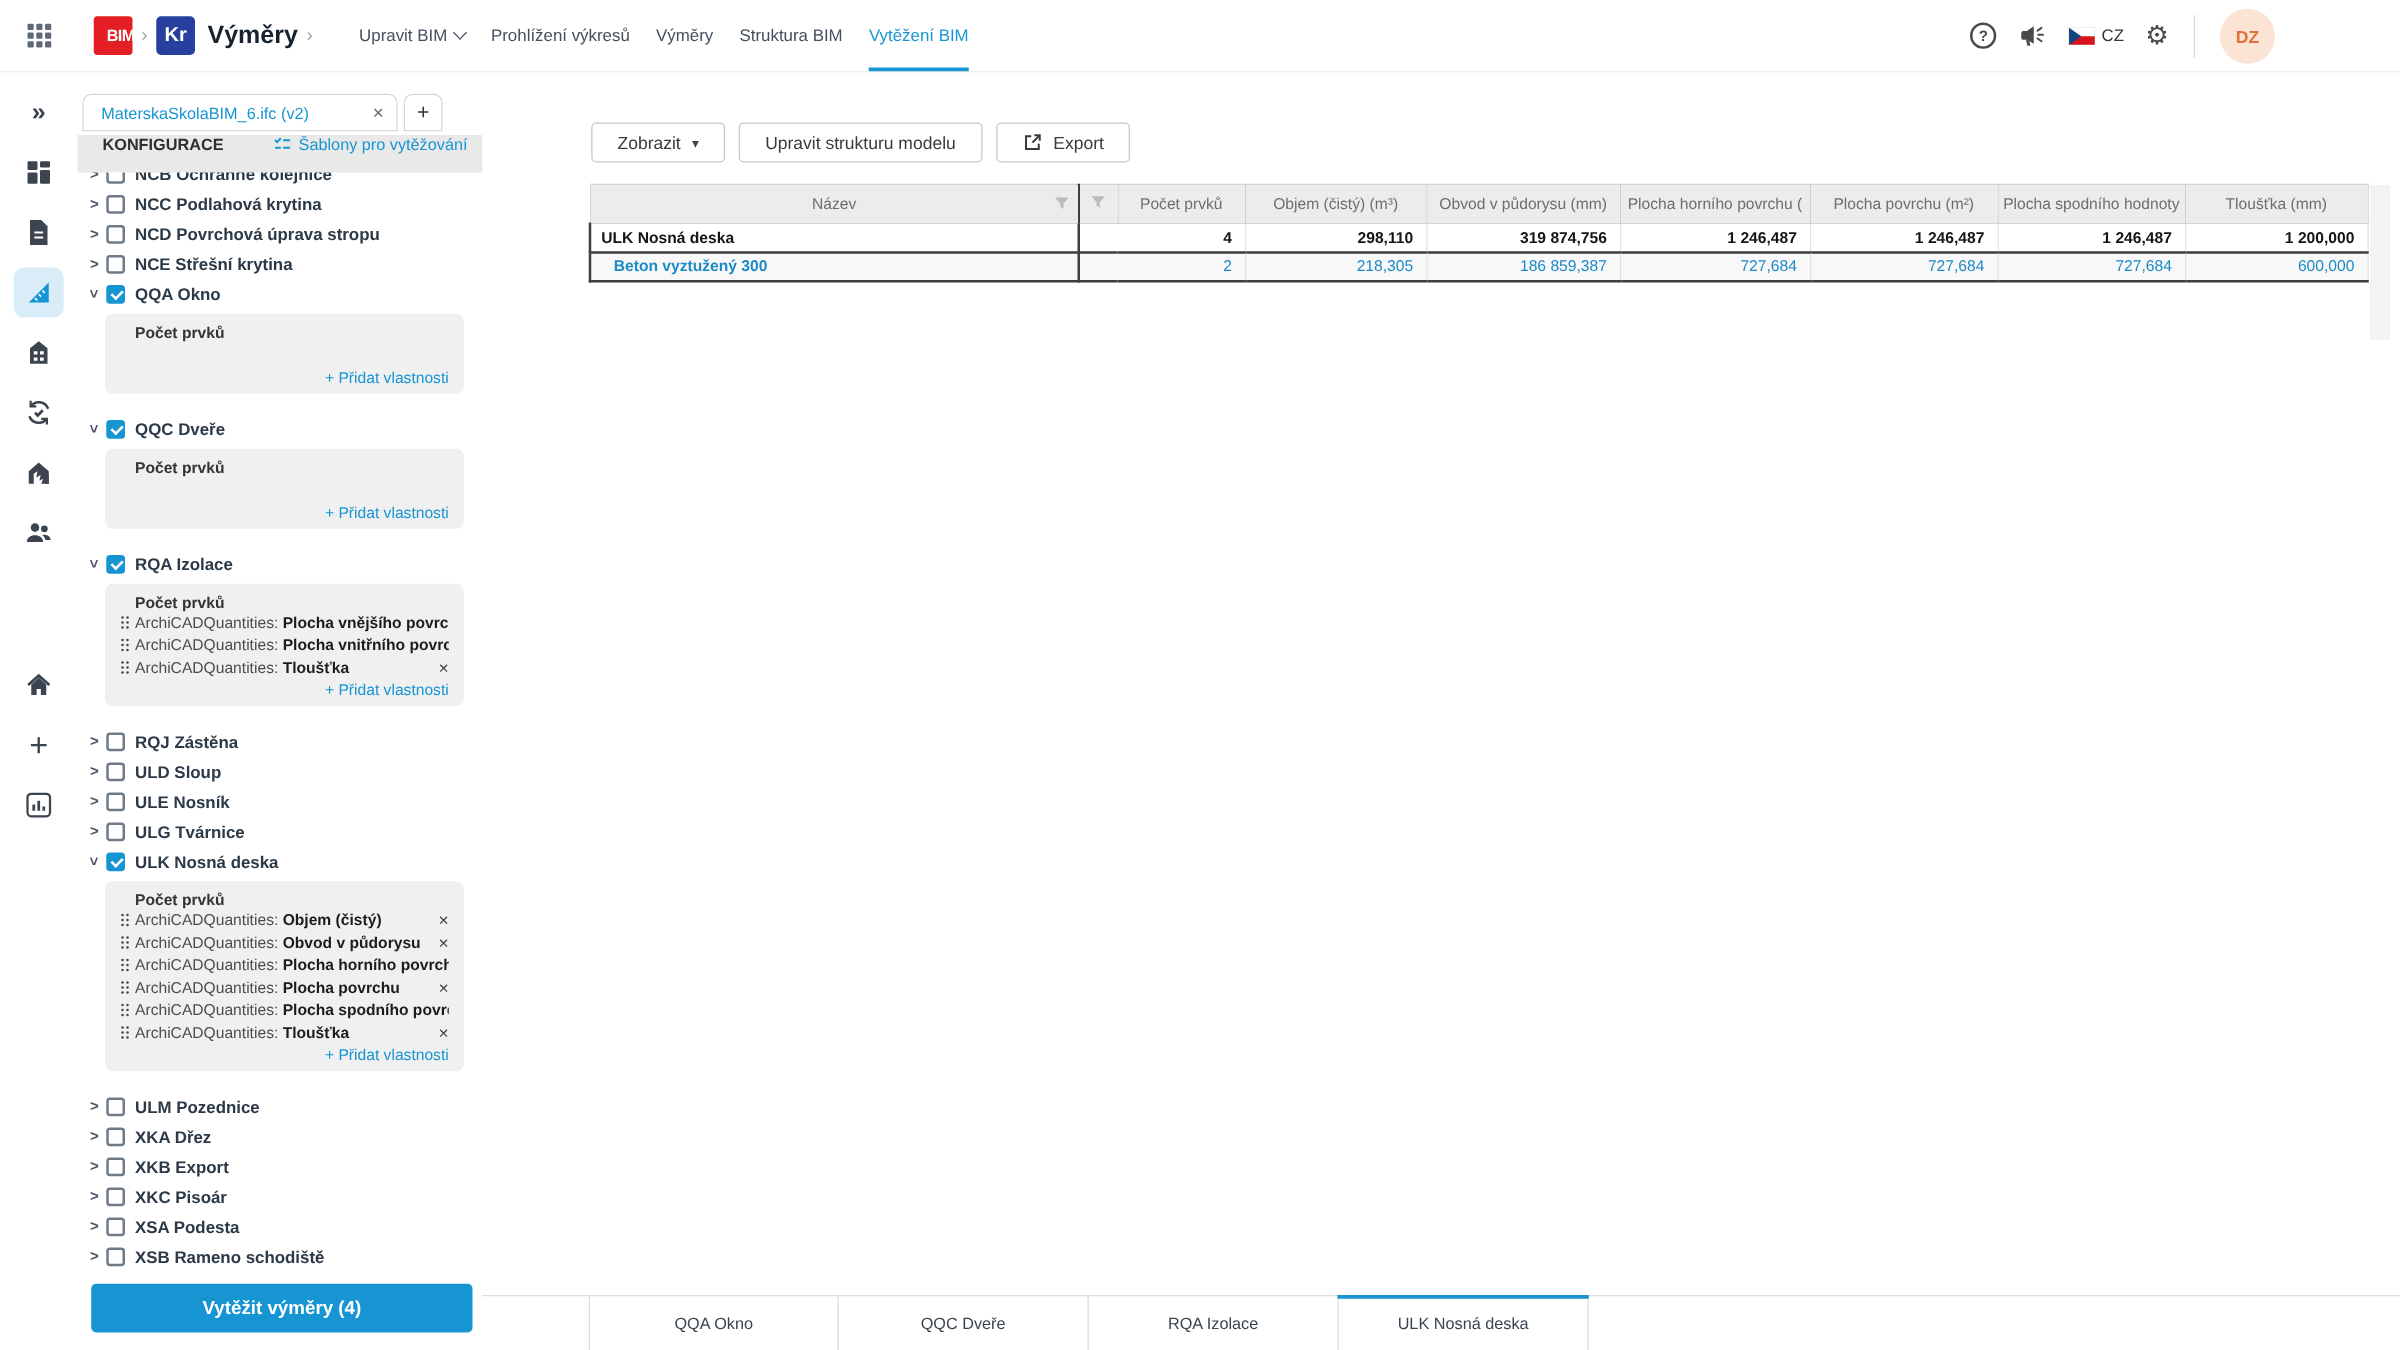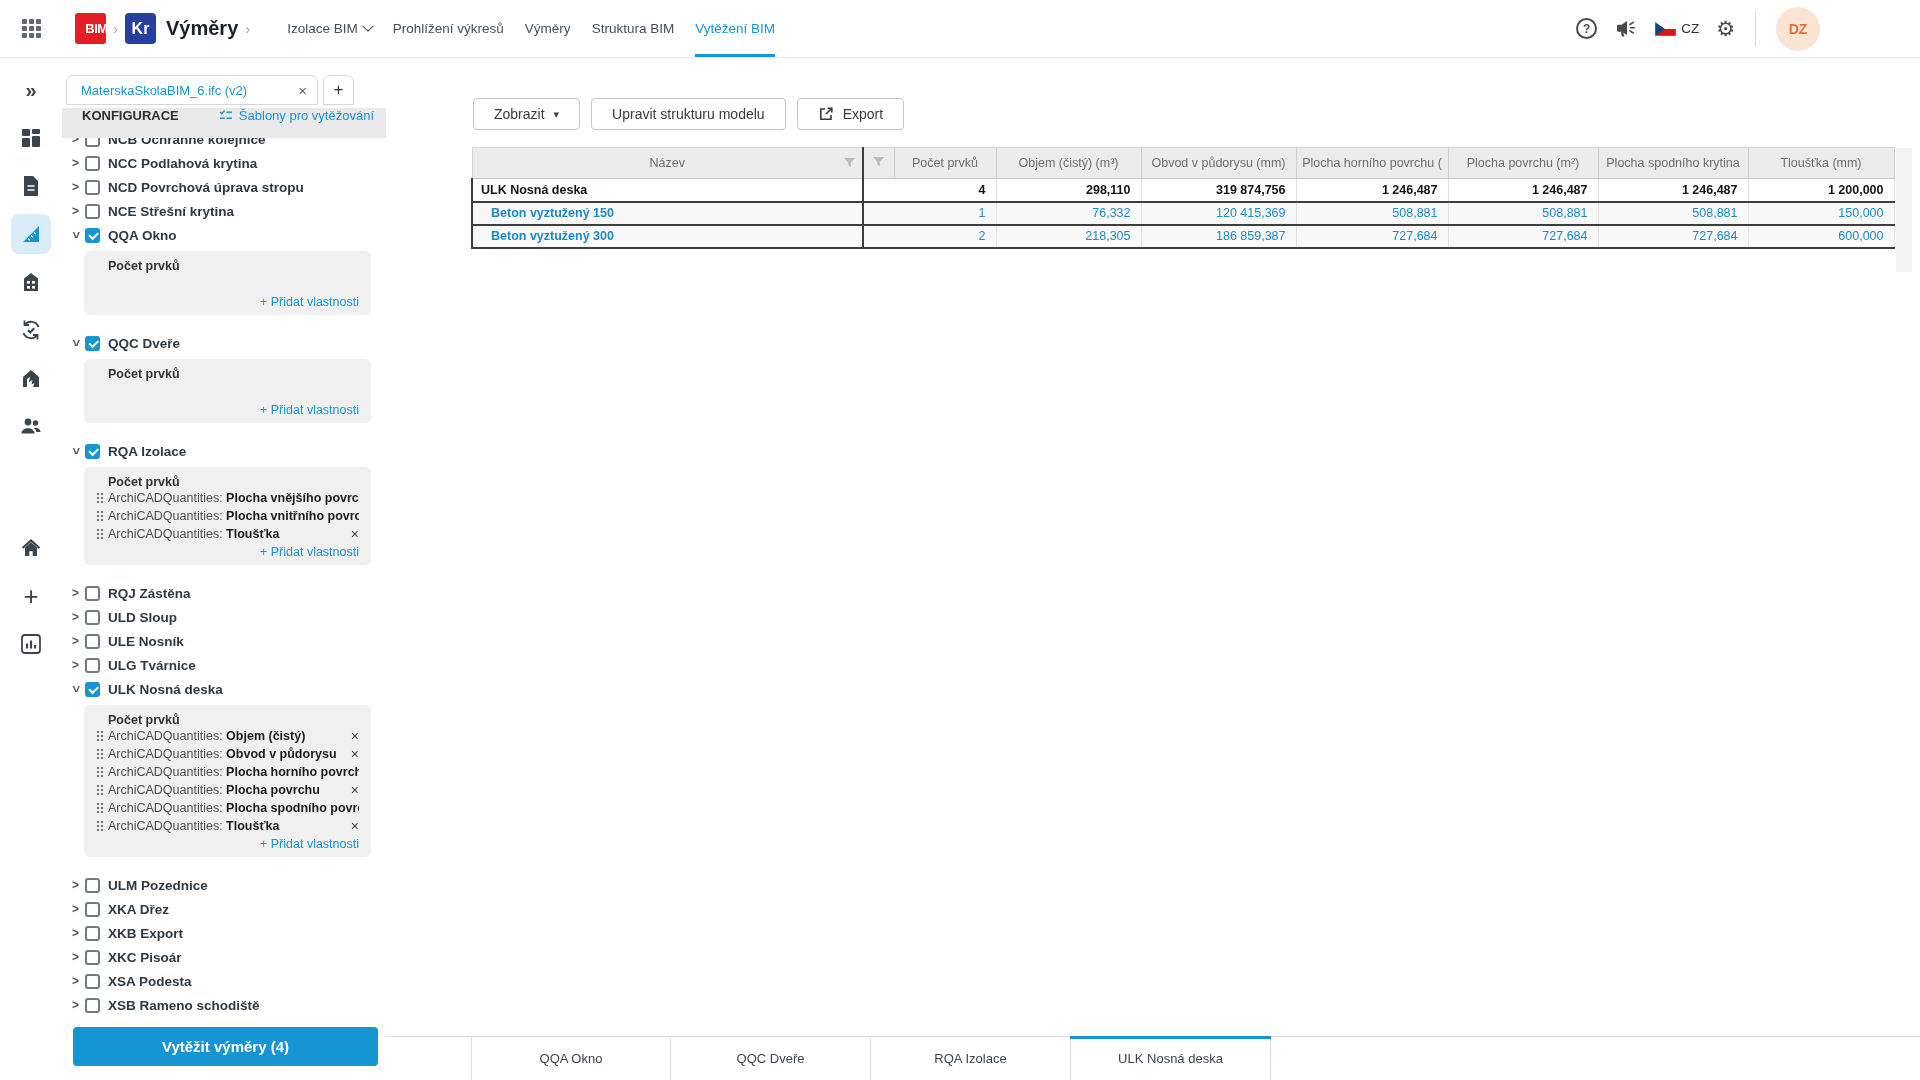--- a/index.html
+++ b/index.html
@@ -135,21 +135,21 @@
       <span></span>
       <span></span>
   </div>
   <div class="logo-bim">BIM</div>
   <span class="crumb-chev">›</span>
   <div class="logo-kr">Kr</div>
   <div class="app-title">Výměry</div>
   <span class="crumb-chev">›</span>
   <div class="main-nav">
       <div class="nav-item">
-        <span>Izolace BIM</span>
+        <span>Upravit BIM</span>
         <span class="nav-caret"></span>
       </div>
       <div class="nav-item">
         <span>Prohlížení výkresů</span>
       </div>
       <div class="nav-item">
         <span>Výměry</span>
       </div>
       <div class="nav-item">
         <span>Struktura BIM</span>
@@ -474,48 +474,37 @@
                     <path d="M1 1h11L7.8 5.8v4.4L5.2 8.3V5.8Z" fill="#bcbcbc"></path>
                   </svg></span></th>
               <th><span><svg width="13" height="12" viewBox="0 0 13 12">
                     <path d="M1 1h11L7.8 5.8v4.4L5.2 8.3V5.8Z" fill="#bcbcbc"></path>
                   </svg></span></th>
               <th><span>Počet prvků</span></th>
               <th><span>Objem (čistý) (m³)</span></th>
               <th><span>Obvod v půdorysu (mm)</span></th>
               <th><span>Plocha horního povrchu (</span></th>
               <th><span>Plocha povrchu (m²)</span></th>
-              <th><span>Plocha spodního krytina</span></th>
+              <th><span>Plocha spodního hodnoty</span></th>
               <th><span>Tloušťka (mm)</span></th>
             </tr>
           </thead>
         <tbody id="table-body">
             <tr class="group">
               <td class="cell-name dark-r">ULK Nosná deska</td>
               <td class="no-r"></td>
               <td class="num">4</td>
               <td class="num">298,110</td>
               <td class="num">319 874,756</td>
               <td class="num">1 246,487</td>
               <td class="num">1 246,487</td>
               <td class="num">1 246,487</td>
               <td class="num">1 200,000</td>
             </tr>
             <tr class="sub">
-              <td class="cell-name dark-r">Beton vyztužený 150</td>
-              <td class="no-r"></td>
-              <td class="num">1</td>
-              <td class="num">76,332</td>
-              <td class="num">120 415,369</td>
-              <td class="num">508,881</td>
-              <td class="num">508,881</td>
-              <td class="num">508,881</td>
-              <td class="num">150,000</td>
-            </tr>
-            <tr class="sub">
               <td class="cell-name dark-r">Beton vyztužený 300</td>
               <td class="no-r"></td>
               <td class="num">2</td>
               <td class="num">218,305</td>
               <td class="num">186 859,387</td>
               <td class="num">727,684</td>
               <td class="num">727,684</td>
               <td class="num">727,684</td>
               <td class="num">600,000</td>
             </tr>

